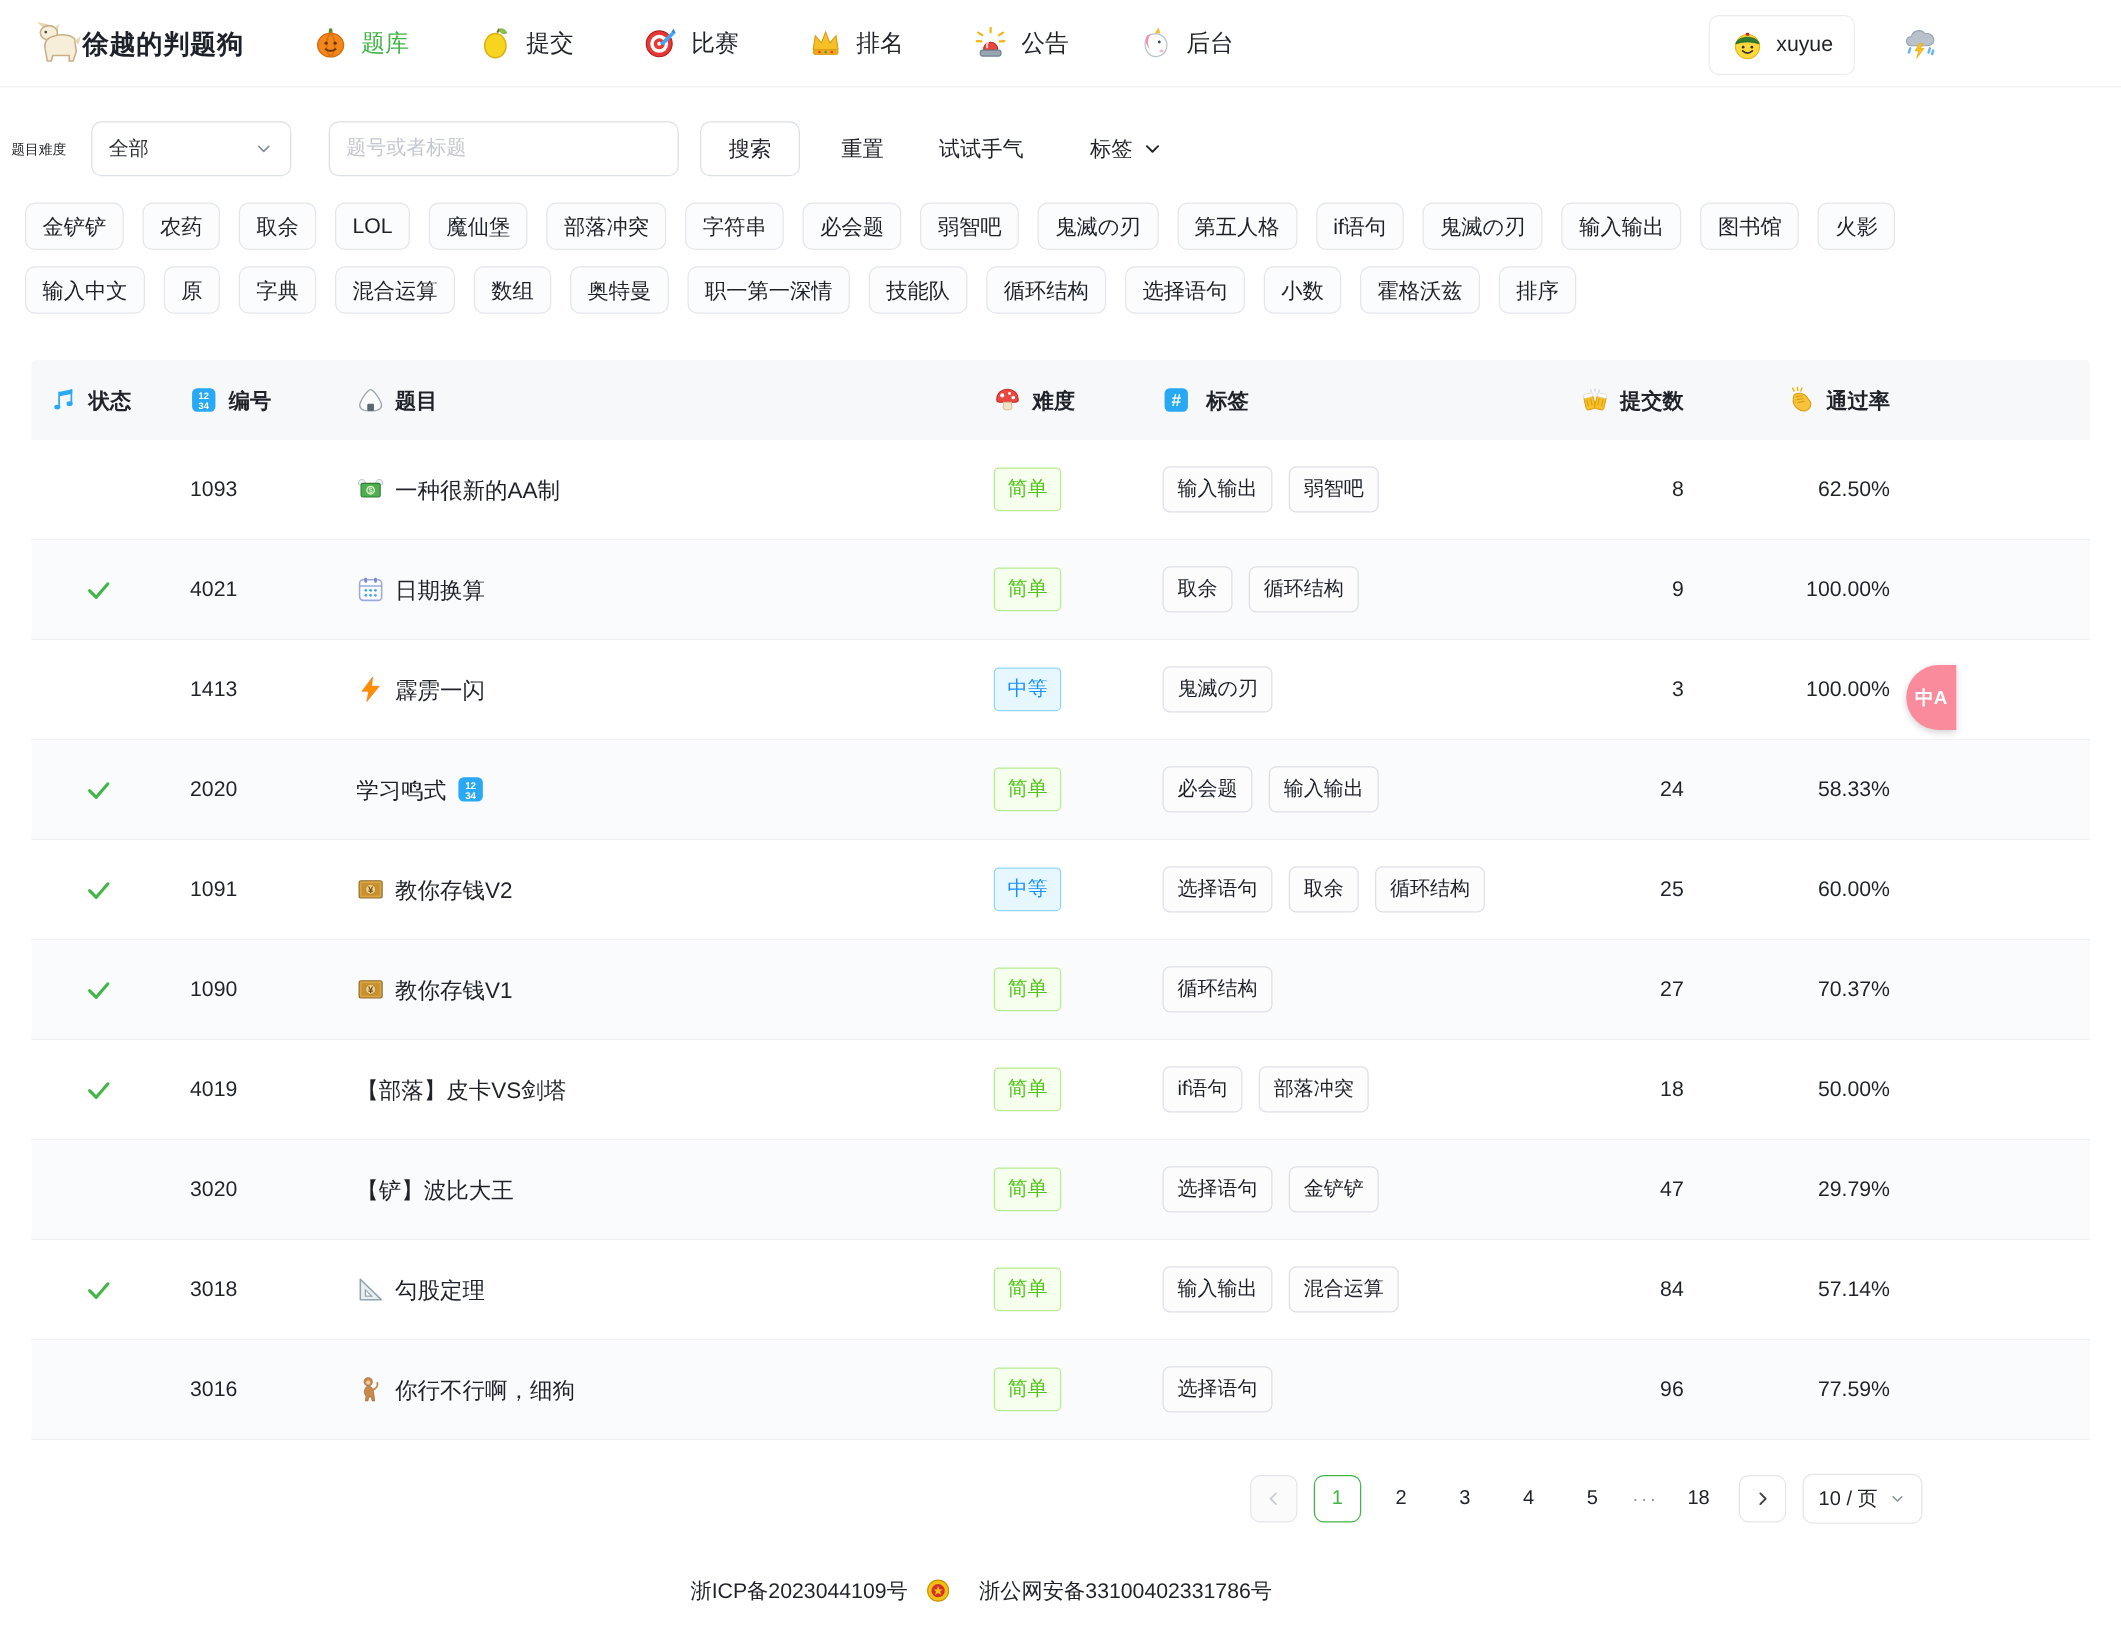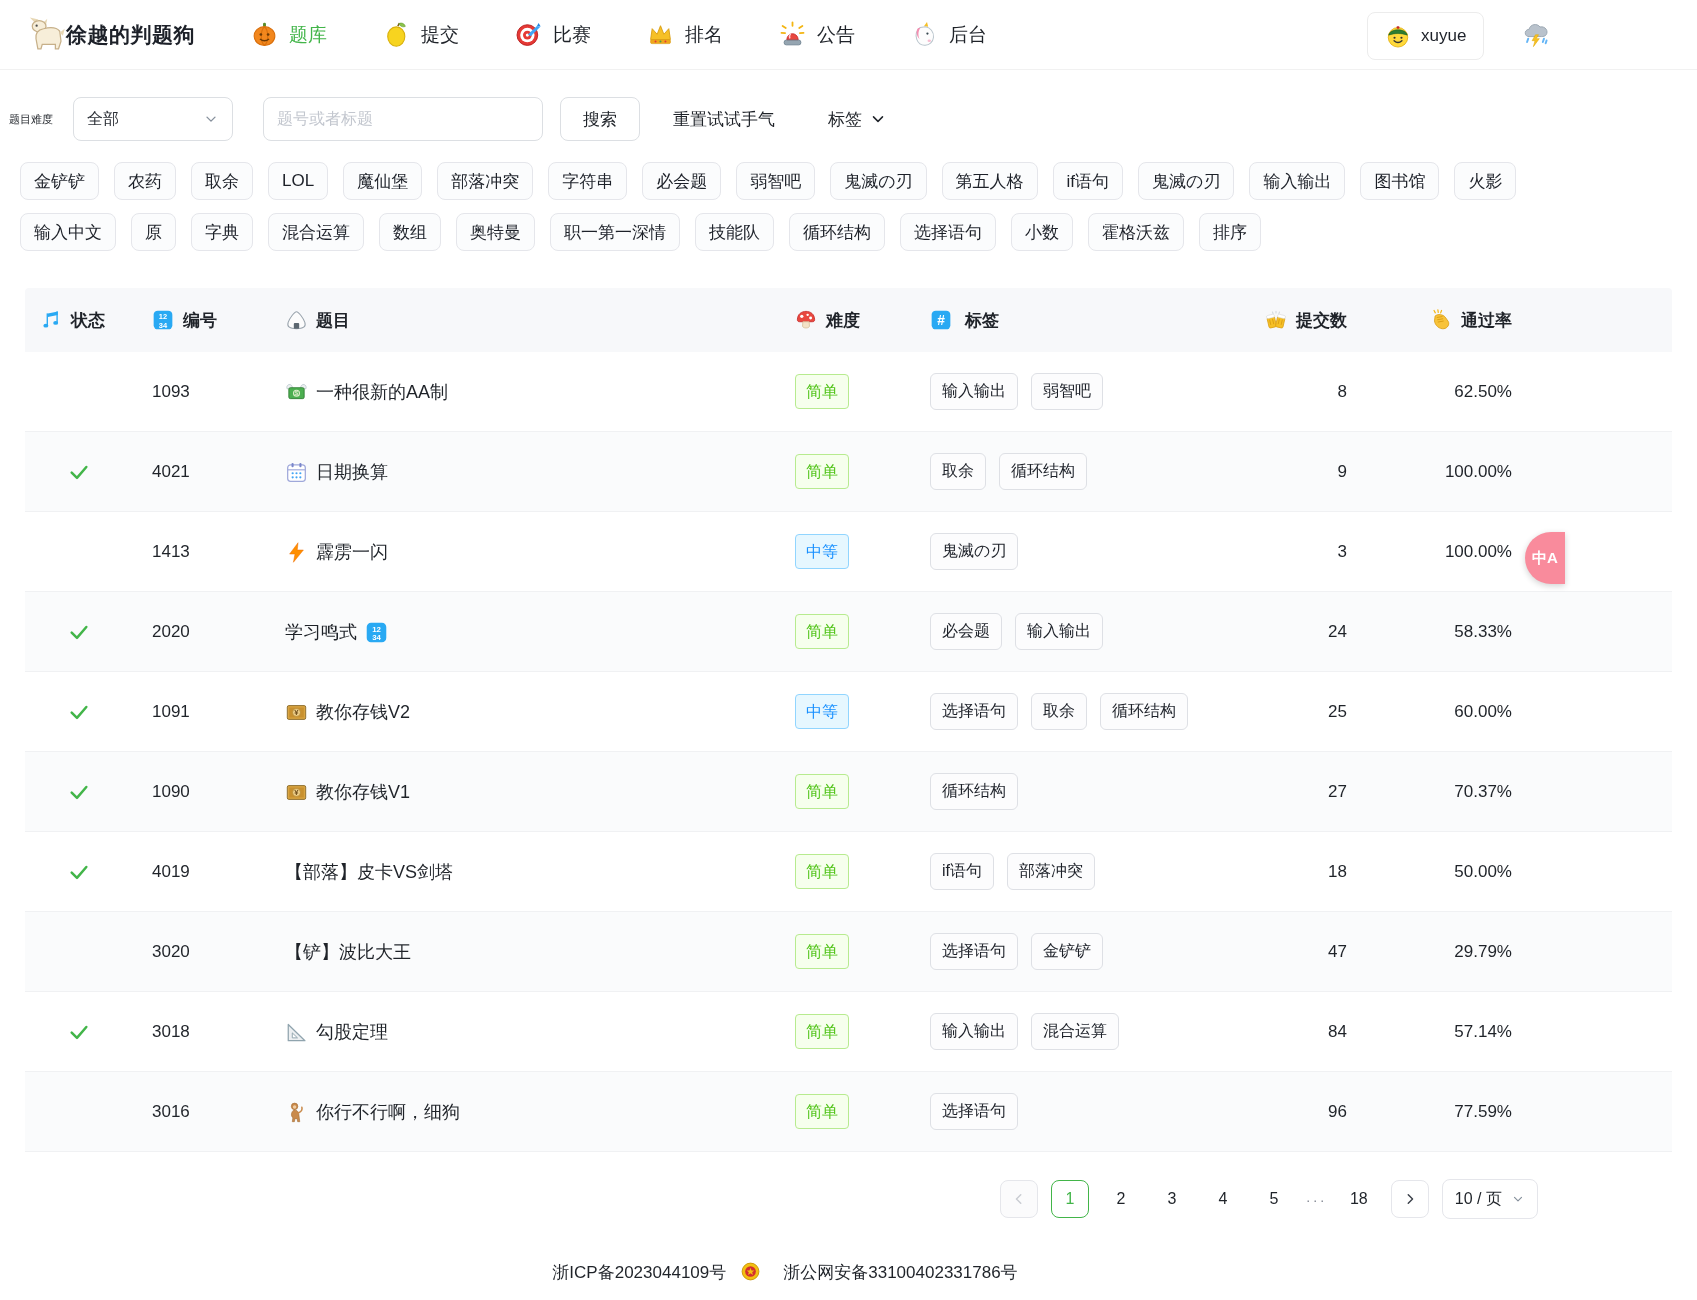--- a/index.html
+++ b/index.html
@@ -28,21 +28,21 @@
   .filter-bar{display:flex;align-items:center;margin-top:27px;padding-left:9px;}
   .f-label{font-size:11px;margin-right:20px;}
   .select{width:160px;height:44px;border:1px solid #dcdfe3;border-radius:8px;display:flex;align-items:center;justify-content:space-between;
     padding:0 13px;font-size:16px;color:#2b2f36;margin-right:30px;cursor:pointer;box-sizing:border-box;background:#fff;}
   .select .ic{width:16px;height:16px;}
   .search-input{width:280px;height:44px;border:1px solid #dcdfe3;border-radius:8px;padding:0 13px;font-size:16px;color:#333;
     margin-right:17px;box-sizing:border-box;outline:none;font-family:inherit;}
   .search-input::placeholder{color:#c3c7cf;}
   .btn-search{height:44px;padding:0 22px;border:1px solid #dcdfe3;border-radius:8px;background:#fff;font-size:17px;color:#1f2329;cursor:pointer;margin-right:33px;font-family:inherit;}
   .text-btn{border:none;background:none;font-size:17px;color:#1f2329;cursor:pointer;padding:0;font-family:inherit;}
-  .btn-reset{text-align:center;}
+  .btn-reset{margin-right:44px;text-align:center;}
   .btn-lucky{margin-right:53px;}
   .tags-toggle{display:flex;align-items:center;gap:7px;font-size:17px;cursor:pointer;}
   .tags-toggle .ic{width:18px;height:18px;}
   .tags-toggle .ic path{stroke:#1f2329;}
 
   
   .tag-rows{margin-top:21px;padding-left:20px;display:flex;flex-direction:column;gap:13px;}
   .tag-row{display:flex;gap:15px;}
   .chip{border:1px solid #e5e6eb;background:#fbfcfd;border-radius:8px;padding:0 13px;height:38px;display:flex;align-items:center;
     font-size:17px;color:#1d2129;cursor:pointer;font-family:inherit;white-space:nowrap;}
@@ -50,21 +50,21 @@
   
   .table-wrap{margin:37px 25px 0;}
   .thead{display:flex;align-items:center;height:64px;background:#f7f8fa;border-radius:4px 4px 0 0;font-weight:700;font-size:17px;padding-right:160px;box-sizing:border-box;}
   .th{display:flex;align-items:center;gap:9px;}
   .th .ic{width:22px;height:22px;}
   .tr{display:flex;align-items:center;height:80px;border-bottom:1px solid #f0f1f3;font-size:17px;padding-right:160px;box-sizing:border-box;}
   .tbody .tr:nth-child(even){background:#fafbfc;}
   .td{display:flex;align-items:center;}
   .c-status{width:127px;padding-left:15px;box-sizing:border-box;}
   .c-id{width:133px;}
-  .c-title{flex:1;display:flex;align-items:flex-end;gap:8px;min-width:0;}
+  .c-title{flex:1;display:flex;align-items:flex-start;gap:8px;min-width:0;}
   .c-title .ic{width:23px;height:23px;}
   .title-text{font-size:18px;cursor:pointer;}
   .c-diff{width:135px;}
   .c-tags{display:flex;align-items:center;gap:13px;width:307px;}
   .c-sub{width:110px;justify-content:flex-end;}
   .c-pass{width:165px;justify-content:flex-end;}
   .status-check{width:22px;height:22px;margin-left:28px;}
   .badge{display:inline-block;padding:7px 10px;min-width:32px;text-align:center;border-radius:4px;font-size:16px;line-height:1.2;}
   .badge.easy{color:#52c41a;background:#f6ffed;border:1px solid #b7eb8f;}
   .badge.medium{color:#1890ff;background:#e6f7ff;border:1px solid #91d5ff;}
@@ -79,21 +79,21 @@
   .pg-prev path{stroke:#c9ccd2;}
   .pg-num{width:38px;height:38px;border:1px solid transparent;background:none;font-size:16px;color:#1f2329;cursor:pointer;border-radius:8px;
     display:flex;align-items:center;justify-content:center;font-family:inherit;}
   .pg-num.active{border:1px solid #42b549;color:#42b549;background:#fff;}
   .pg-ellipsis{color:#8a8f99;letter-spacing:2px;font-size:15px;}
   .page-size{height:38px;border:1px solid #e5e6eb;border-radius:8px;display:flex;align-items:center;gap:9px;padding:0 12px;cursor:pointer;background:#fff;font-size:16px;}
   .page-size .ic{width:14px;height:14px;}
 
   
   .footer{margin-top:42px;width:1570px;display:flex;justify-content:center;align-items:center;gap:14px;font-size:17px;color:#1f2329;}
-  .police{display:flex;align-items:flex-start;gap:22px;}
+  .police{display:flex;align-items:center;gap:22px;}
   .police .ic{width:21px;height:21px;}
 
   
   .float-btn{position:absolute;left:1525px;top:532px;width:40px;height:52px;background:#f98b9c;border-radius:26px 0 0 26px;
     color:#fff;display:flex;align-items:center;justify-content:center;font-size:15px;font-weight:700;
     box-shadow:0 2px 6px rgba(0,0,0,.18);cursor:pointer;}
 </style>
 </head>
 <body>
 

